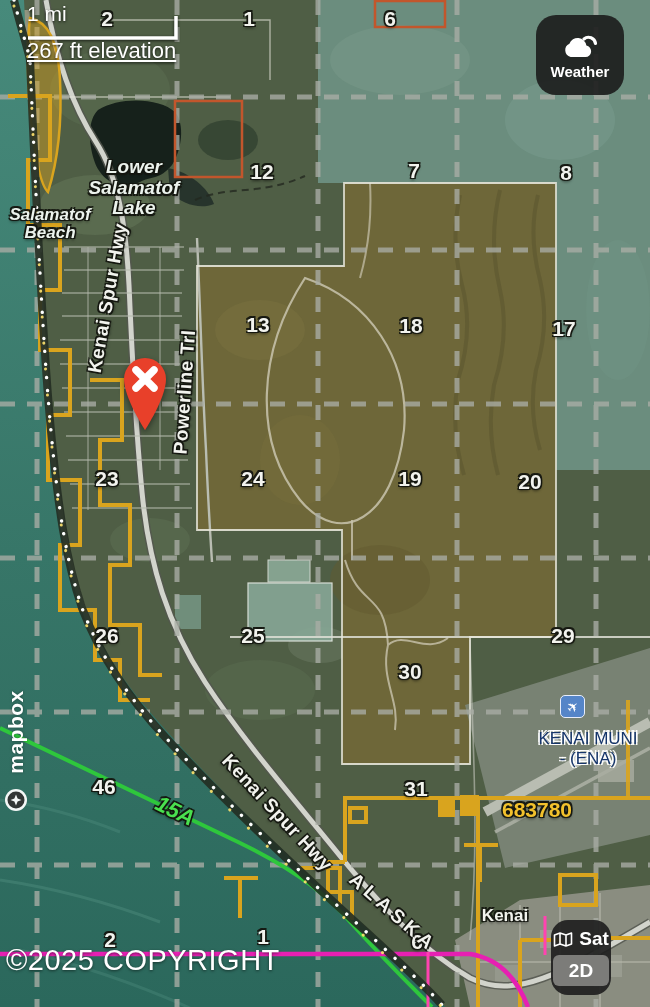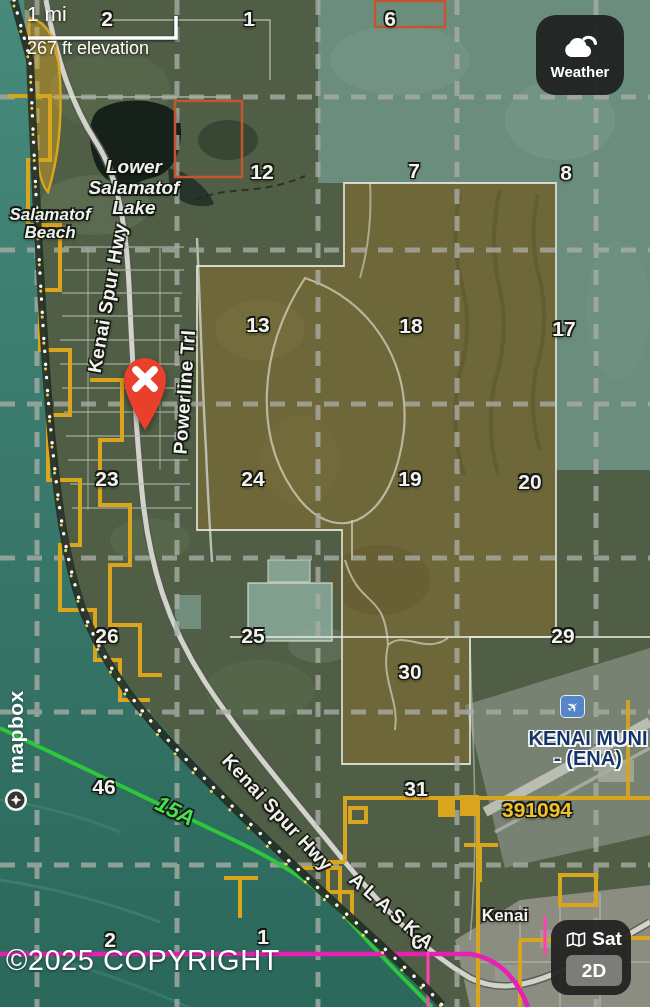--- a/index.html
+++ b/index.html
@@ -17,40 +17,40 @@
     text-shadow:-1.5px -1.5px 0 rgba(20,22,16,.95),1.5px -1.5px 0 rgba(20,22,16,.95),
                 -1.5px 1.5px 0 rgba(20,22,16,.95),1.5px 1.5px 0 rgba(20,22,16,.95),
                 0 2px 3px rgba(0,0,0,.55);
     line-height:1.08;
   }
   .sec{font-size:21px;}
   .place-italic{font-style:italic;font-size:19px;white-space:normal;text-align:center;color:#ecf3ed;margin-top:48px;}
   .hwy{font-size:19px;letter-spacing:.5px;}
   .alaska{font-size:19px;letter-spacing:5px;}
   .route15a{font-size:22px;font-style:italic;font-weight:800;color:#49e04f;}
-  .airportName{font-size:20px;font-weight:700;color:#16356b;
+  .airportName{font-size:17px;font-weight:400;color:#16356b;
     text-shadow:-1.5px -1.5px 0 rgba(255,255,255,.95),1.5px -1.5px 0 rgba(255,255,255,.95),
                 -1.5px 1.5px 0 rgba(255,255,255,.95),1.5px 1.5px 0 rgba(255,255,255,.95);}
   .parcelNum{font-size:21px;font-weight:800;color:#f2c12d;}
   .city{font-size:17px;font-weight:800;}
   
   .scaleText{position:absolute;left:27px;top:2px;font-size:21px;font-weight:500;color:#fff;
     text-shadow:0 1px 3px rgba(0,0,0,.8);}
-  .elevText{position:absolute;left:27px;top:38px;font-size:18px;font-weight:400;color:#fff;
-    text-shadow:0 1px 3px rgba(0,0,0,.8);}
+  .elevText{position:absolute;left:27px;top:38px;font-size:22px;font-weight:400;color:#fff;
+    text-shadow:0 1px 3px rgba(0,0,0,.8);text-decoration:underline;}
   .scaleBar{position:absolute;left:24px;top:10px;filter:drop-shadow(0 1px 1.5px rgba(0,0,0,.7));}
   .weatherBtn{
     position:absolute;left:536px;top:15px;width:88px;height:80px;border-radius:20px;
     background:rgba(28,28,28,.9);display:flex;flex-direction:column;align-items:center;
     justify-content:center;gap:3px;cursor:pointer;
   }
   .weatherBtn .wlabel{color:#fff;font-size:15px;font-weight:600;}
   .layerCtl{
-    position:absolute;left:551px;top:920px;width:74px;height:75px;border-radius:17px;
-    background:rgba(32,32,32,.93);display:flex;flex-direction:column;align-items:center;cursor:pointer;padding-left:6px;
+    position:absolute;left:551px;top:920px;width:60px;height:75px;border-radius:17px;
+    background:rgba(32,32,32,.93);display:flex;flex-direction:column;align-items:center;cursor:pointer;
   }
   .layerCtl .satRow{display:flex;align-items:center;gap:6px;margin-top:8px;color:#fff;
     font-size:19px;font-weight:600;}
   .btn2d{width:56px;height:31px;margin-top:5px;border-radius:6px;background:#7c7c79;
     color:#ffffff;font-size:19px;font-weight:700;display:flex;align-items:center;justify-content:center;}
   .brand{position:absolute;left:16px;top:732px;transform:translate(-50%,-50%) rotate(-90deg);
     color:#fff;font-size:21px;font-weight:700;letter-spacing:.5px;text-shadow:0 0 3px rgba(0,0,0,.4);}
   .brandIcon{position:absolute;left:4px;top:788px;opacity:.95;}
   .copyright{position:absolute;left:6px;top:944px;font-size:29px;font-weight:400;color:#fff;
     letter-spacing:.5px;text-shadow:0 1px 3px rgba(0,0,0,.55);}
@@ -239,21 +239,21 @@
 
   <div class="mlabel place-italic" style="left:134px;top:140px;width:112px">Lower Salamatof Lake</div>
   <div class="mlabel place-italic" style="left:50px;top:176px;width:88px;font-size:17px">Salamatof Beach</div>
   <div class="mlabel hwy" style="left:108px;top:298px;transform:translate(-50%,-50%) rotate(-80deg)">Kenai Spur Hwy</div>
   <div class="mlabel hwy" style="left:185px;top:392px;transform:translate(-50%,-50%) rotate(-86deg)">Powerline Trl</div>
   <div class="mlabel hwy" style="left:277px;top:813px;transform:translate(-50%,-50%) rotate(47deg)">Kenai Spur Hwy</div>
   <div class="mlabel alaska" style="left:393px;top:913px;transform:translate(-50%,-50%) rotate(41deg)">ALASKA</div>
   <div class="mlabel route15a" style="left:175px;top:811px;transform:translate(-50%,-50%) rotate(26deg)">15A</div>
   <div class="mlabel airportName" style="left:588px;top:739px">KENAI MUNI</div>
   <div class="mlabel airportName" style="left:588px;top:759px">- (ENA)</div>
-  <div class="mlabel parcelNum" style="left:537px;top:810px">391094</div>
+  <div class="mlabel parcelNum" style="left:537px;top:810px">683780</div>
   <div class="mlabel city" style="left:505px;top:916px">Kenai</div>
 
   <div class="airIcon">
     <span>✈</span>
   </div>
 
   <svg class="pin" width="54" height="80" viewBox="0 0 54 80">
     <path d="M27 78 C27 78 6 46 6 27 A21 21 0 1 1 48 27 C48 46 27 78 27 78 Z" fill="#e8402a"></path>
     <path d="M18 18 L36 36 M36 18 L18 36" stroke="#fff" stroke-width="7.5" stroke-linecap="round"></path>
   </svg>

